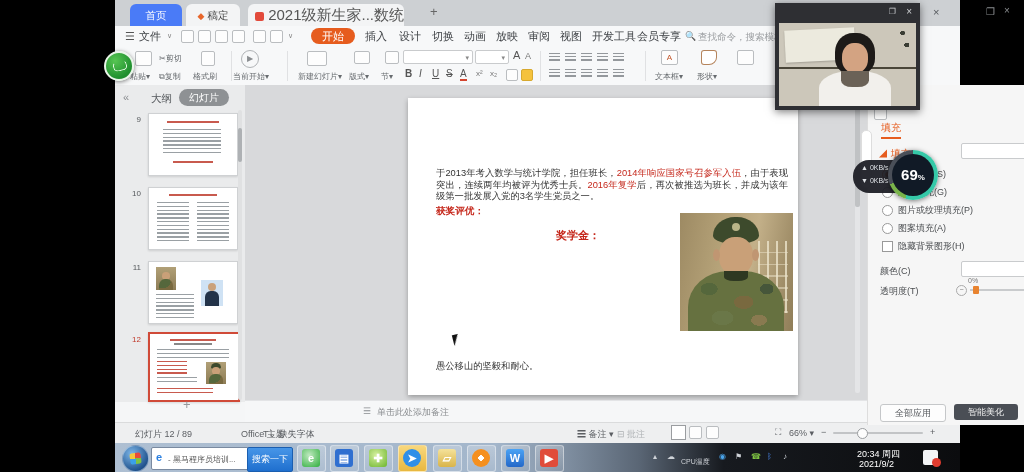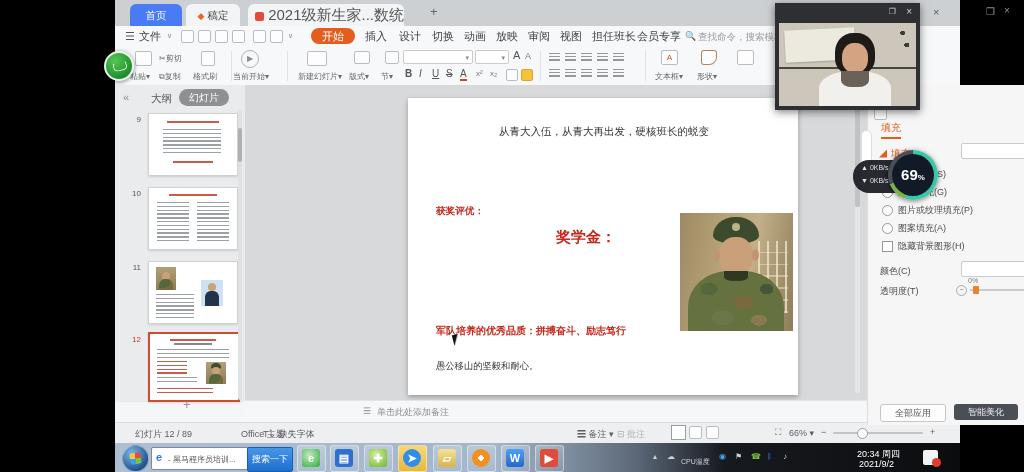--- a/index.html
+++ b/index.html
@@ -106,21 +106,21 @@
       <span class="abs ib" style="left:155px;top:4px;width:11px;height:11px;"></span>
       <span class="abs" style="left:173px;top:6px;font-size:7px;color:#888;">∨</span>
       <span class="abs" style="left:196px;top:2px;width:44px;height:16px;background:#e65c1e;border-radius:9px;color:#fff;font-size:11px;text-align:center;line-height:16px;">开始</span>
       <span class="abs mi" style="left:250px;">插入</span>
       <span class="abs mi" style="left:284px;">设计</span>
       <span class="abs mi" style="left:317px;">切换</span>
       <span class="abs mi" style="left:349px;">动画</span>
       <span class="abs mi" style="left:381px;">放映</span>
       <span class="abs mi" style="left:413px;">审阅</span>
       <span class="abs mi" style="left:445px;">视图</span>
-      <span class="abs mi" style="left:477px;">担任班长</span>
+      <span class="abs mi" style="left:477px;">开发工具</span>
       <span class="abs mi" style="left:522px;">会员专享</span>
       <span class="abs" style="left:570px;top:5px;font-size:9px;color:#888;">🔍</span>
       <span class="abs" style="left:583px;top:0;font-size:9.5px;color:#9a9da0;line-height:21px;">查找命令，搜索模板</span>
     </div>
 
     <div class="abs" id="toolrow">
       <span class="abs ib" style="left:20px;top:4px;width:15px;height:13px;"></span>
       <span class="abs mlabel" style="left:15px;top:24px;"><span>粘贴</span>▾</span>
       <span class="abs mlabel" style="left:44px;top:6px;">✂<span>剪切</span></span>
       <span class="abs mlabel" style="left:44px;top:24px;">⧉<span>复制</span></span>
@@ -220,35 +220,36 @@
       </div>
 
       <div class="abs" style="left:123px;top:25px;width:4px;height:290px;background:#e0e1e2;border-radius:2px;">
         <div class="abs" style="left:0;top:18px;width:4px;height:34px;background:#aeb1b4;border-radius:2px;"></div>
       </div>
       <span class="abs" style="left:68px;top:312px;font-size:13px;color:#95989b;">+</span>
     </div>
 
     <div class="abs" id="slidearea">
       <div class="abs" id="slide">
-        <div class="abs dk nw" style="left:55px;top:27px;width:282px;text-align:center;font-size:10.5px;">从青大入伍，从青大再出发，硬核班长的蜕变</div>
+        <div class="abs" style="left:28px;top:70px;width:352px;font-size:9.3px;line-height:11.6px;color:#333;text-align:justify;">
+          <span>于2013年考入数学与统计学院，担任班长，</span><span class="red">2014年响应国家号召参军入伍</span><span>，由于表现突出，连续两年均被评为优秀士兵。</span><span class="red">2016年复学</span><span>后，再次被推选为班长，并成为该年级第一批发展入党的3名学生党员之一。</span>
+        </div>
         <div class="abs red nw" style="left:28px;top:107px;font-size:9.6px;font-weight:bold;">获奖评优：</div>
-        <div class="abs red nw" style="left:148px;top:130px;font-size:15px;font-weight:bold;">奖学金：</div>
+        <div class="abs red nw" style="left:148px;top:130px;font-size:11px;font-weight:bold;">奖学金：</div>
 
         <div class="abs" style="left:272px;top:115px;width:113px;height:118px;overflow:hidden;background:linear-gradient(100deg,#9d8a63 0%,#b5a278 35%,#c3b089 60%,#8f7d58 100%);">
           <div class="abs" style="left:78px;top:28px;width:30px;height:72px;background:repeating-linear-gradient(90deg,rgba(236,228,203,.8) 0 2px,transparent 2px 9px),repeating-linear-gradient(0deg,rgba(236,228,203,.5) 0 1.5px,transparent 1.5px 12px);"></div>
           <div class="ph-cap" style="left:33px;top:4px;width:46px;height:26px;"></div>
           <div class="abs" style="left:52px;top:10px;width:8px;height:8px;background:#d9d0a0;border-radius:50%;opacity:.8;"></div>
           <div class="ph-face" style="left:39px;top:24px;width:34px;height:38px;"></div>
           <div class="abs" style="left:33px;top:36px;width:7px;height:12px;background:#c09672;border-radius:50%;"></div>
           <div class="abs" style="left:72px;top:36px;width:7px;height:12px;background:#c09672;border-radius:50%;"></div>
           <div class="ph-body" style="left:8px;top:58px;width:96px;height:60px;"></div>
           <div class="abs" style="left:44px;top:58px;width:24px;height:10px;background:#2e3822;border-radius:0 0 40% 40%;"></div>
         </div>
-        <div class="abs red nw" style="left:28px;top:226px;font-size:10px;font-weight:bold;">军队培养的优秀品质：拼搏奋斗、励志笃行</div>
         <div class="abs dk nw" style="left:28px;top:262px;font-size:9.3px;">愚公移山的坚毅和耐心。</div>
       </div>
 
       <div class="abs" style="left:610px;top:8px;width:5px;height:300px;background:#e4e5e7;border-radius:2px;">
         <div class="abs" style="left:0;top:4px;width:5px;height:110px;background:#c0c2c4;border-radius:2px;"></div>
       </div>
 
       <div class="abs cursor" style="left:208px;top:249px;"></div>
     </div>
 

